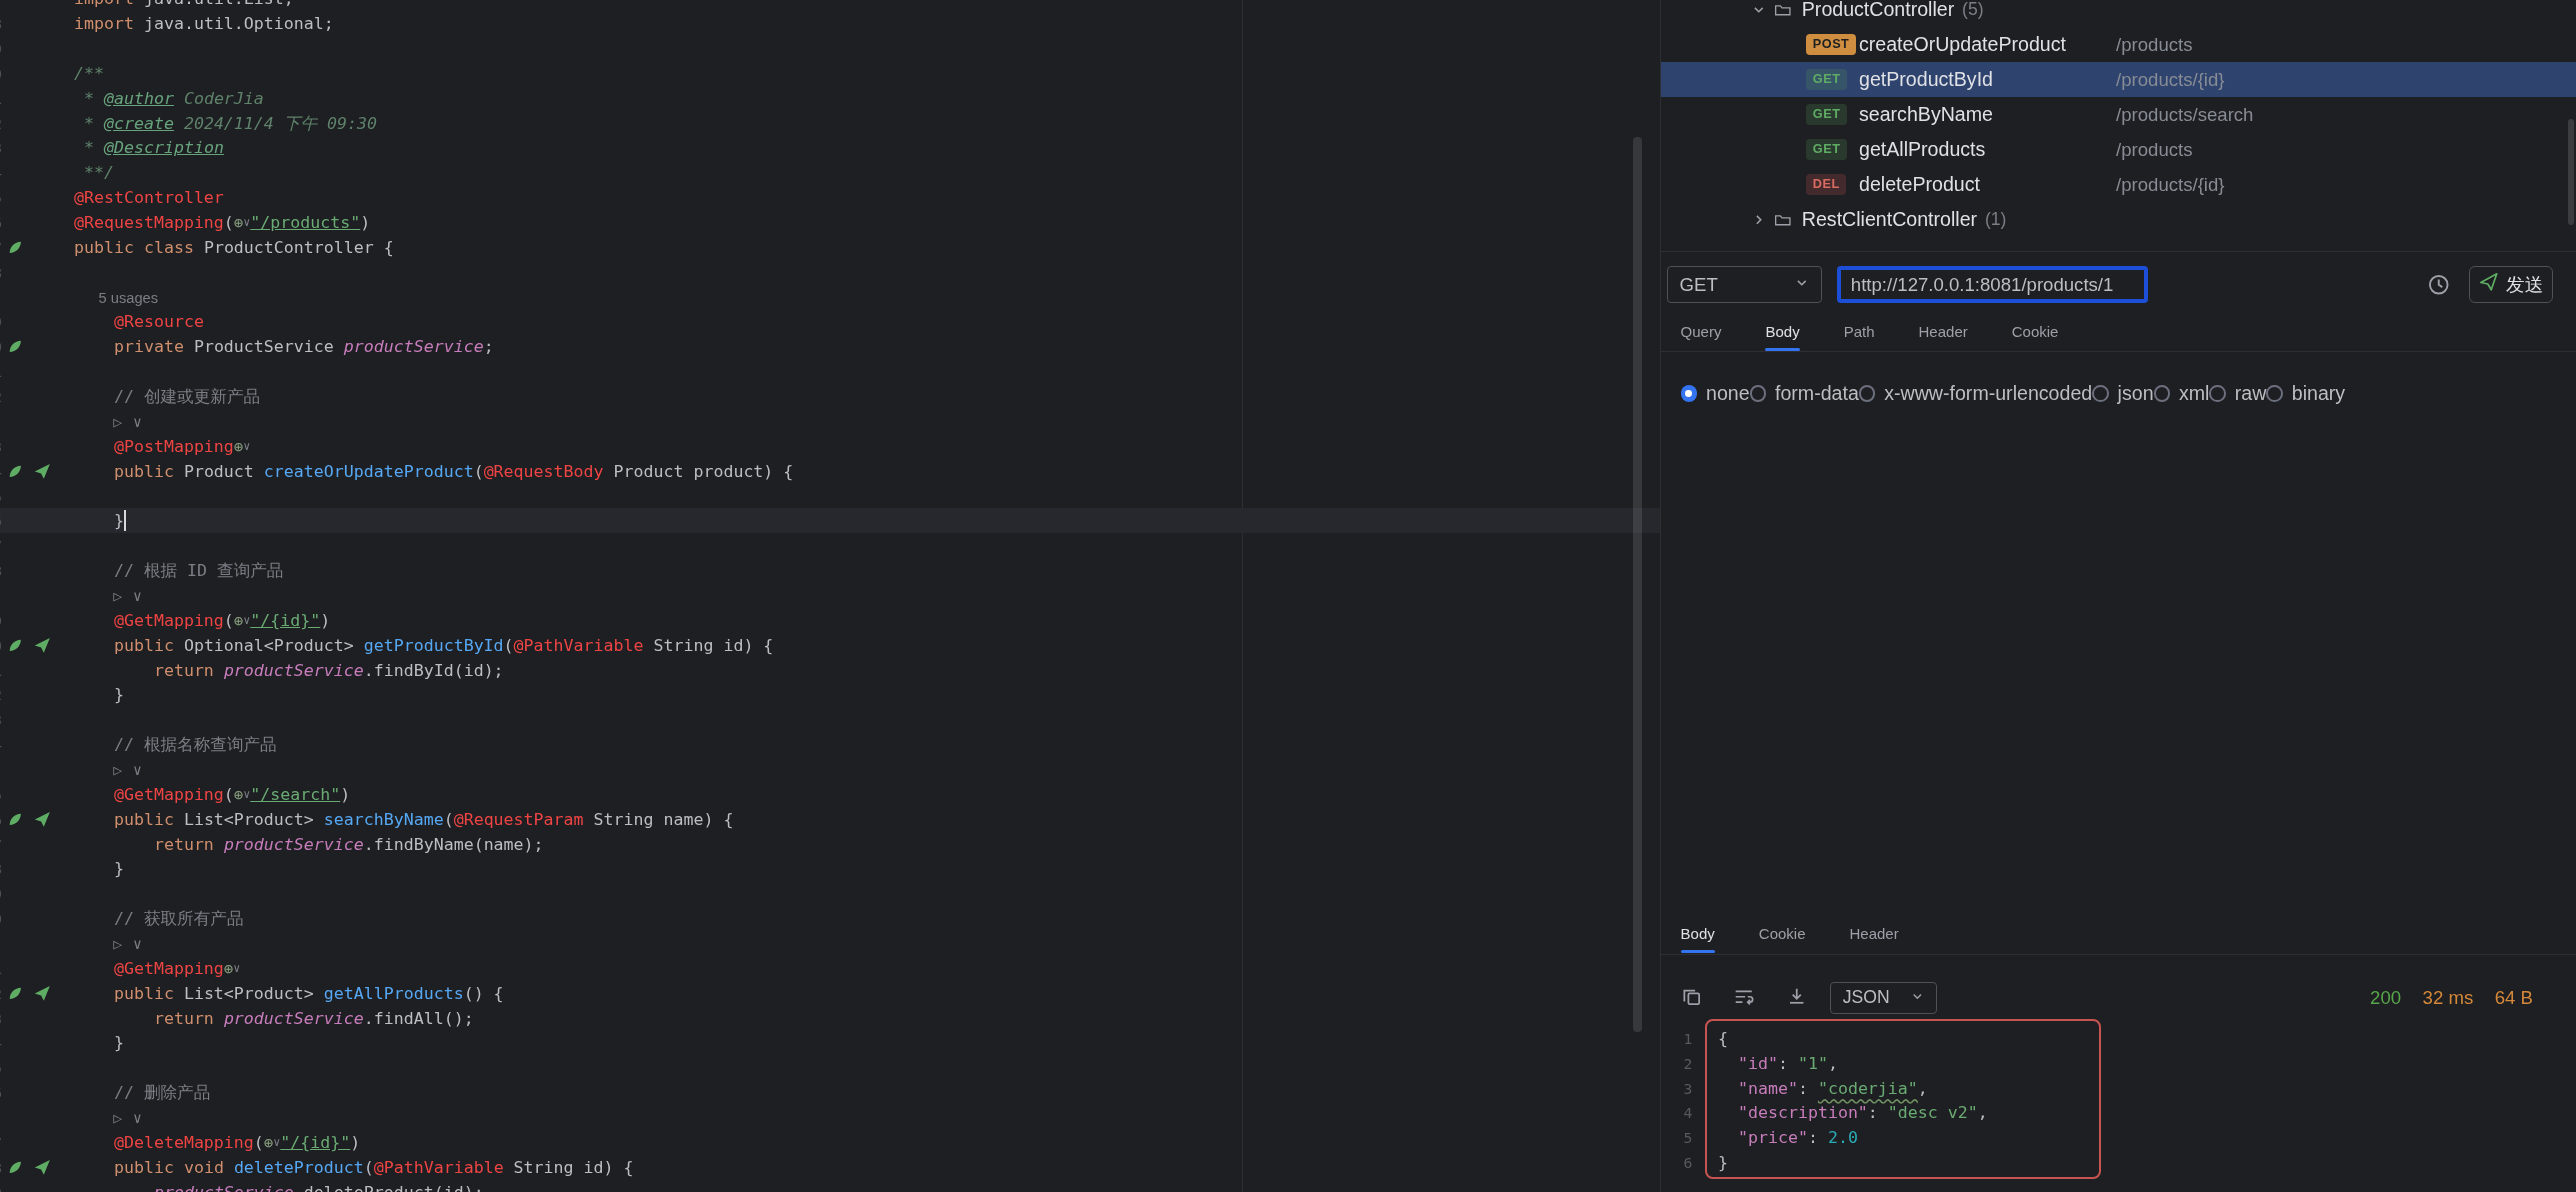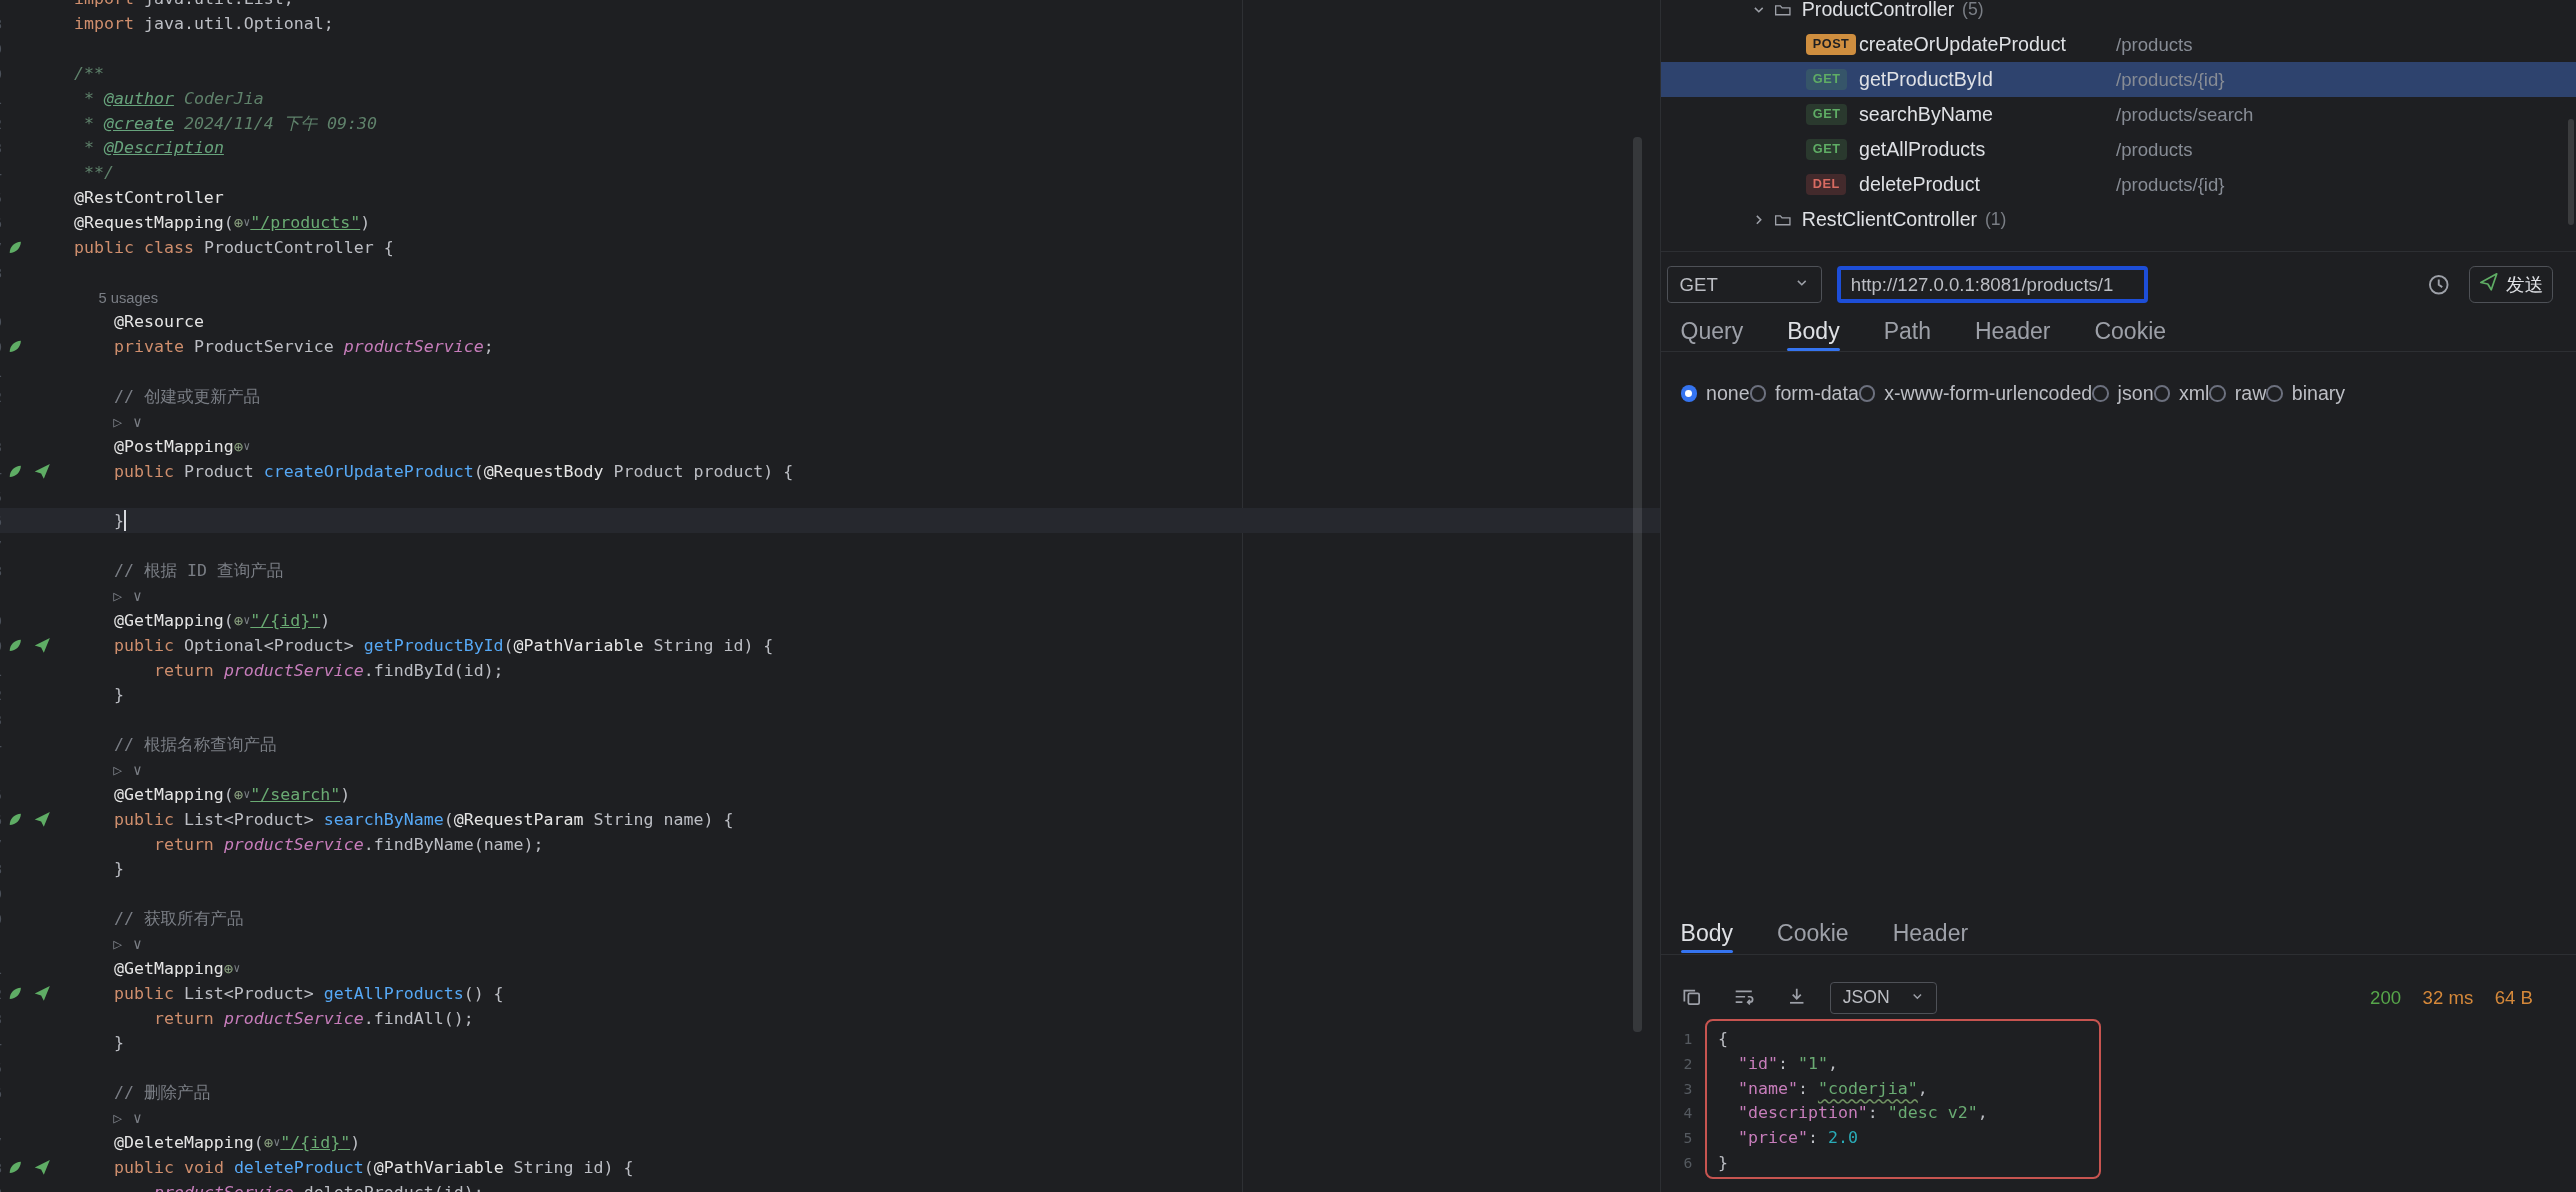--- a/index.html
+++ b/index.html
@@ -13,21 +13,21 @@
       font:16.6px/25px "DejaVu Sans Mono",monospace;color:#bcbec4;}
   .caret-row{background:#26282e;}
   .caret{position:absolute;left:124px;top:2px;width:2px;height:20.5px;background:#d6d8dd;}
   .lnum{position:absolute;left:-27px;width:29px;text-align:right;color:#4b5059;font-size:14.7px;}
   .gut{position:absolute;top:2.9px;}
   .g0{left:5.9px;} .g1{left:33px;}
   .ct{position:absolute;left:74px;top:0;}
   .tk-kw{color:#cf8e6d;} .tk-pl{color:#bcbec4;} .tk-cm{color:#7a7e85;text-align:center;}
   .tk-doc{color:#5f826b;font-style:italic;}
   .tk-doctag{color:#67a37c;font-style:italic;text-decoration:underline;}
-  .tk-ann{color:#e5e5e5;} .tk-str{color:#6aab73;}
+  .tk-ann{color:#ef4444;} .tk-str{color:#6aab73;}
   .tk-strl{color:#6aab73;text-decoration:underline;}
   .tk-fld{color:#c77dbb;font-style:italic;} .tk-mth{color:#56a8f5;}
   .tk-usg{color:#7a7e85;font-family:"Liberation Sans",sans-serif;font-size:14.7px;}
   .tk-inl{color:#7a7e85;font-size:14.7px;letter-spacing:1px;}
   .tk-ic{color:#8aa07f;font-size:15.6px;}
   .tk-chv{color:#7a7e85;font-size:11.7px;vertical-align:2px;}
   .tk-key{color:#c77dbb;} .tk-num{color:#2aacb8;}
   .tk-strtypo{color:#6aab73;text-decoration:underline wavy #6f9161;text-underline-offset:3.9px;}
   
   .panel{position:absolute;left:1660px;top:0;width:916px;height:1192px;background:#1e1f22;border-left:1px solid #2d2f33;overflow:hidden;}
@@ -56,21 +56,21 @@
   .url-input{position:absolute;left:176px;top:266px;width:311px;height:37px;box-sizing:border-box;
        background:#1e1f22;border:4px solid #1d4ed8;border-radius:3.9px;color:#bcbec4;font-size:18.6px;
        padding:0 9.8px;font-family:"Liberation Sans",sans-serif;outline:none;}
   .clock{position:absolute;left:766px;top:273px;width:23.5px;height:23.5px;}
   .send-btn{position:absolute;left:808px;top:266px;width:84px;height:37px;background:transparent;
        border:1px solid #4e5157;border-radius:5.9px;display:flex;align-items:center;justify-content:center;
        gap:7.8px;color:#dfe1e5;font-size:18.6px;font-family:"Liberation Sans",sans-serif;cursor:pointer;}
   
   .tabs{position:absolute;display:flex;gap:44px;align-items:center;height:40px;left:19.6px;}
   .req-tabs{top:311px;} .resp-tabs{top:913px;}
-  .tab{position:relative;color:#9da0a8;font-size:23px;height:40px;display:flex;align-items:center;}
+  .tab{position:relative;color:#9da0a8;font-size:15px;height:40px;display:flex;align-items:center;}
   .tab.active{color:#dfe1e5;}
   .tab.active::after{content:"";position:absolute;left:0;right:0;bottom:0;height:2.9px;background:#3574f0;border-radius:2px;}
   
   .radios{position:absolute;left:19.6px;top:379px;height:29px;display:flex;align-items:center;}
   .ritem{display:flex;align-items:center;cursor:pointer;}
   .radio{width:16.6px;height:16.6px;border-radius:50%;border:2px solid #6c707e;box-sizing:border-box;display:inline-block;position:relative;}
   .radio.on{border:0;background:#3574f0;}
   .radio.on::after{content:"";position:absolute;left:4.9px;top:4.9px;width:6.8px;height:6.8px;border-radius:50%;background:#fff;}
   .rlab{color:#bcbec4;font-size:19.6px;margin-left:8.8px;}
   

